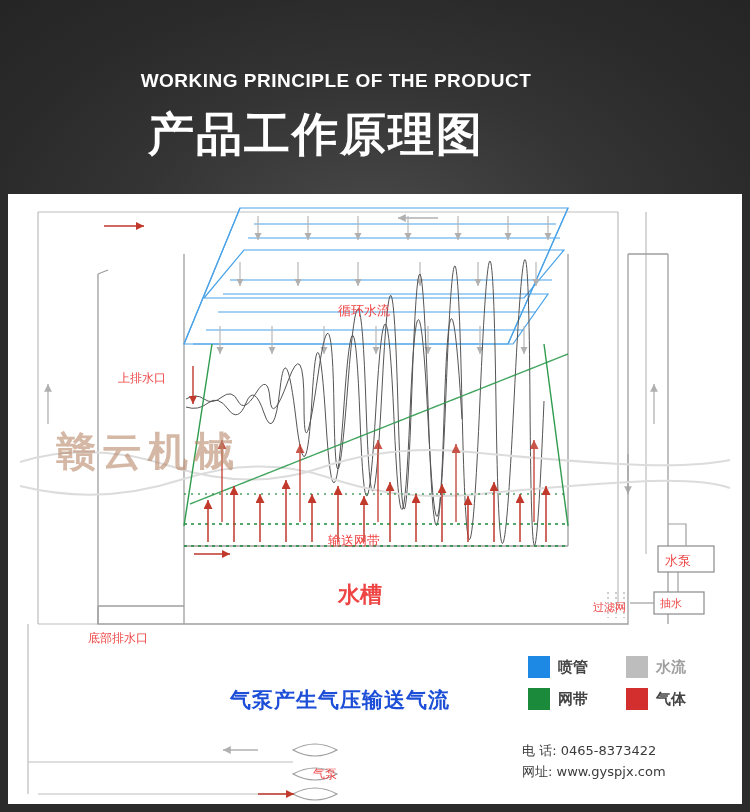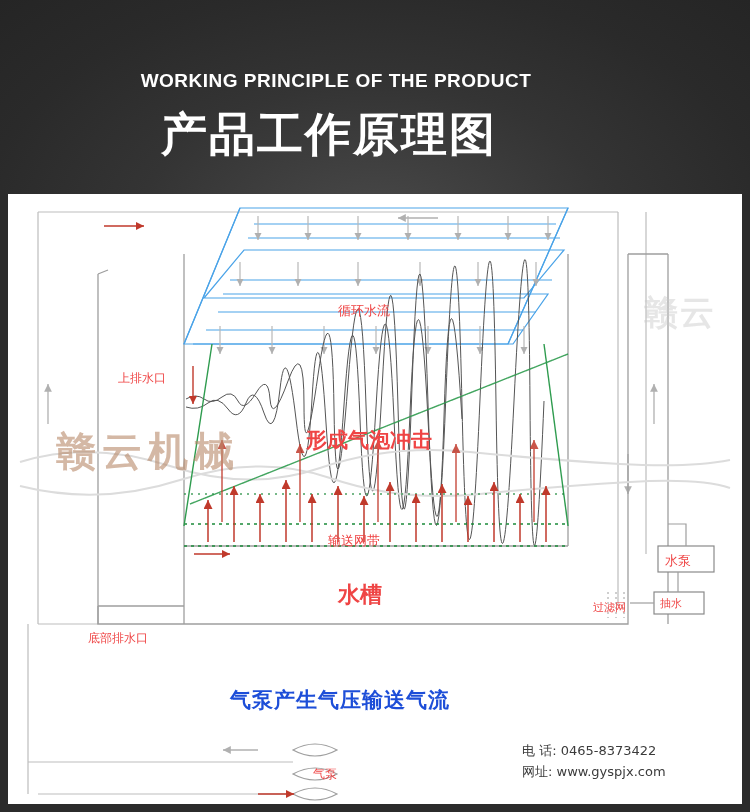--- a/index.html
+++ b/index.html
@@ -15,21 +15,21 @@
     position:absolute;left:0;top:0;width:750px;height:194px;
     background:
       radial-gradient(ellipse at 50% 120%, #4a4a4a 0%, #343434 45%, #2a2a2a 75%, #252525 100%);
     overflow:hidden;
   }
   .header .en{
     position:absolute;left:0;top:70px;width:672px;text-align:center;
     color:#ffffff;font-size:19px;font-weight:bold;letter-spacing:.5px;
   }
   .header .cn{
-    position:absolute;left:17px;top:104px;width:624px;text-align:center;
+    position:absolute;left:4px;top:104px;width:624px;text-align:center;
     color:#ffffff;font-size:46px;font-weight:bold;letter-spacing:2px;
     font-family:"DejaVu Sans","Liberation Sans",sans-serif;
   }
   
   .canvas{
     position:absolute;left:8px;top:194px;width:734px;height:610px;
     background:#ffffff;
   }
   .canvas svg{display:block;}
   
@@ -245,36 +245,56 @@
       <path d="M285,556 q22,-12 44,0 q-22,12 -44,0 z" fill="#ffffff" stroke="#9e9e9e" stroke-width="1.2"></path>
       <path d="M285,580 q22,-12 44,0 q-22,12 -44,0 z" fill="#ffffff" stroke="#9e9e9e" stroke-width="1.2"></path>
       <path d="M285,600 q22,-12 44,0 q-22,12 -44,0 z" fill="#ffffff" stroke="#9e9e9e" stroke-width="1.2"></path>
     </g>
     <g stroke="#c0392b" stroke-width="1.4">
       <line x1="250" y1="600" x2="286" y2="600" marker-end="url(#ar-red)"></line>
     </g>
   </svg>
 
   <div class="wm wm-main">赣云机械</div>
-  <div class="wm wm-logo">赣云</div>
 
   <div class="lbl" style="left:330px;top:108px;font-size:13px;">循环水流</div>
   <div class="lbl" style="left:110px;top:176px;font-size:12px;">上排水口</div>
-  <div class="lbl" style="left:298px;top:232px;font-size:21px;font-weight:bold;">形成气泡冲击</div>
   <div class="lbl" style="left:320px;top:338px;font-size:13px;">输送网带</div>
   <div class="lbl" style="left:330px;top:386px;font-size:22px;font-weight:bold;">水槽</div>
   <div class="lbl" style="left:80px;top:436px;font-size:12px;">底部排水口</div>
   <div class="lbl" style="left:585px;top:406px;font-size:11px;">过滤网</div>
   <div class="lbl" style="left:657px;top:358px;font-size:13px;">水泵</div>
   <div class="lbl" style="left:652px;top:402px;font-size:11px;">抽水</div>
   <div class="lbl" style="left:305px;top:572px;font-size:12px;">气泵</div>
   <div class="lbl" style="left:168px;top:590px;font-size:17px;font-weight:bold;color:#1a4fa0;margin-top:29px;">外界空气</div>
 
   <div class="slogan">气泵产生气压输送气流</div>
 
+  <div class="legend">
+    <div class="legend-row">
+      <div class="legend-cell">
+        <span class="sw" style="background:#1e88e5;"></span>
+        <span class="legend-txt">喷管</span>
+      </div>
+      <div class="legend-cell">
+        <span class="sw" style="background:#bdbdbd;"></span>
+        <span class="legend-txt grey">水流</span>
+      </div>
+    </div>
+    <div class="legend-row">
+      <div class="legend-cell">
+        <span class="sw" style="background:#1b8a3a;"></span>
+        <span class="legend-txt">网带</span>
+      </div>
+      <div class="legend-cell">
+        <span class="sw" style="background:#d32f2f;"></span>
+        <span class="legend-txt">气体</span>
+      </div>
+    </div>
+  </div>
 
   <div class="company">
     <div class="row">
       <span>电 话:</span>
       <span>0465-8373422</span>
     </div>
     <div class="row">
       <span>网址:</span>
       <span>www.gyspjx.com</span>
     </div>

